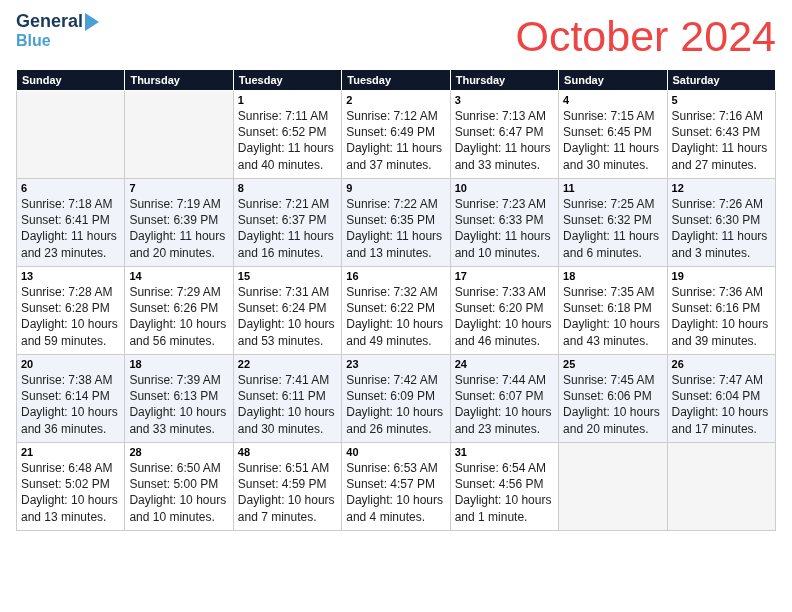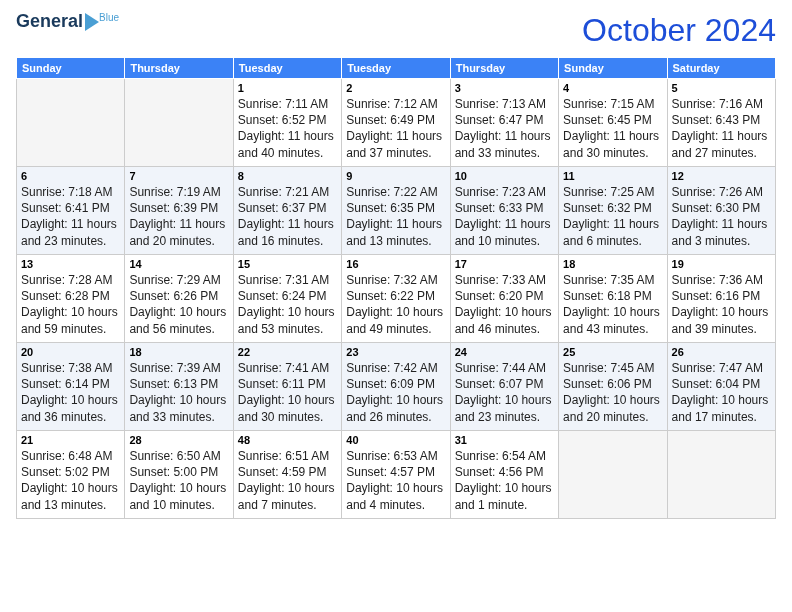--- a/index.html
+++ b/index.html
@@ -17,21 +17,21 @@
       padding: 12px 16px 8px 16px;
     }
     .header {
       display: flex;
       justify-content: space-between;
       align-items: flex-start;
       margin-bottom: 8px;
     }
     .logo {
       display: flex;
-      flex-direction: row;
+      flex-direction: column;
       align-items: flex-start;
     }
     .logo-text {
       font-size: 18px;
       font-weight: bold;
       color: #1a3a5c;
       line-height: 1.1;
     }
     .logo-arrow {
       display: inline-block;
@@ -42,42 +42,42 @@
       border-left: 14px solid #4a9fd4;
       margin-left: 2px;
       vertical-align: middle;
     }
     .logo-row {
       display: flex;
       align-items: center;
     }
     .logo-blue-line {
       color: #4a9fd4;
-      font-size: 10px;
-      font-weight: normal;
+      font-size: 16px;
+      font-weight: bold;
     }
     .title-area {
       text-align: right;
     }
     .month-title {
-      font-size: 32px;
-      color: #1d4ed8;
+      font-size: 43px;
+      color: #ef4444;
       font-weight: normal;
     }
     .subtitle {
       font-size: 14px;
       color: #555;
     }
     .calendar {
       width: 100%;
       border-collapse: collapse;
       font-size: 10px;
     }
     .calendar th {
-      background: #3b82f6;
+      background: #0f172a;
       color: #fff;
       text-align: left;
       padding: 4px 5px;
       font-size: 11px;
       border: 1px solid #fff;
     }
     .calendar td {
       border: 1px solid #ccc;
       vertical-align: top;
       padding: 3px 4px;

